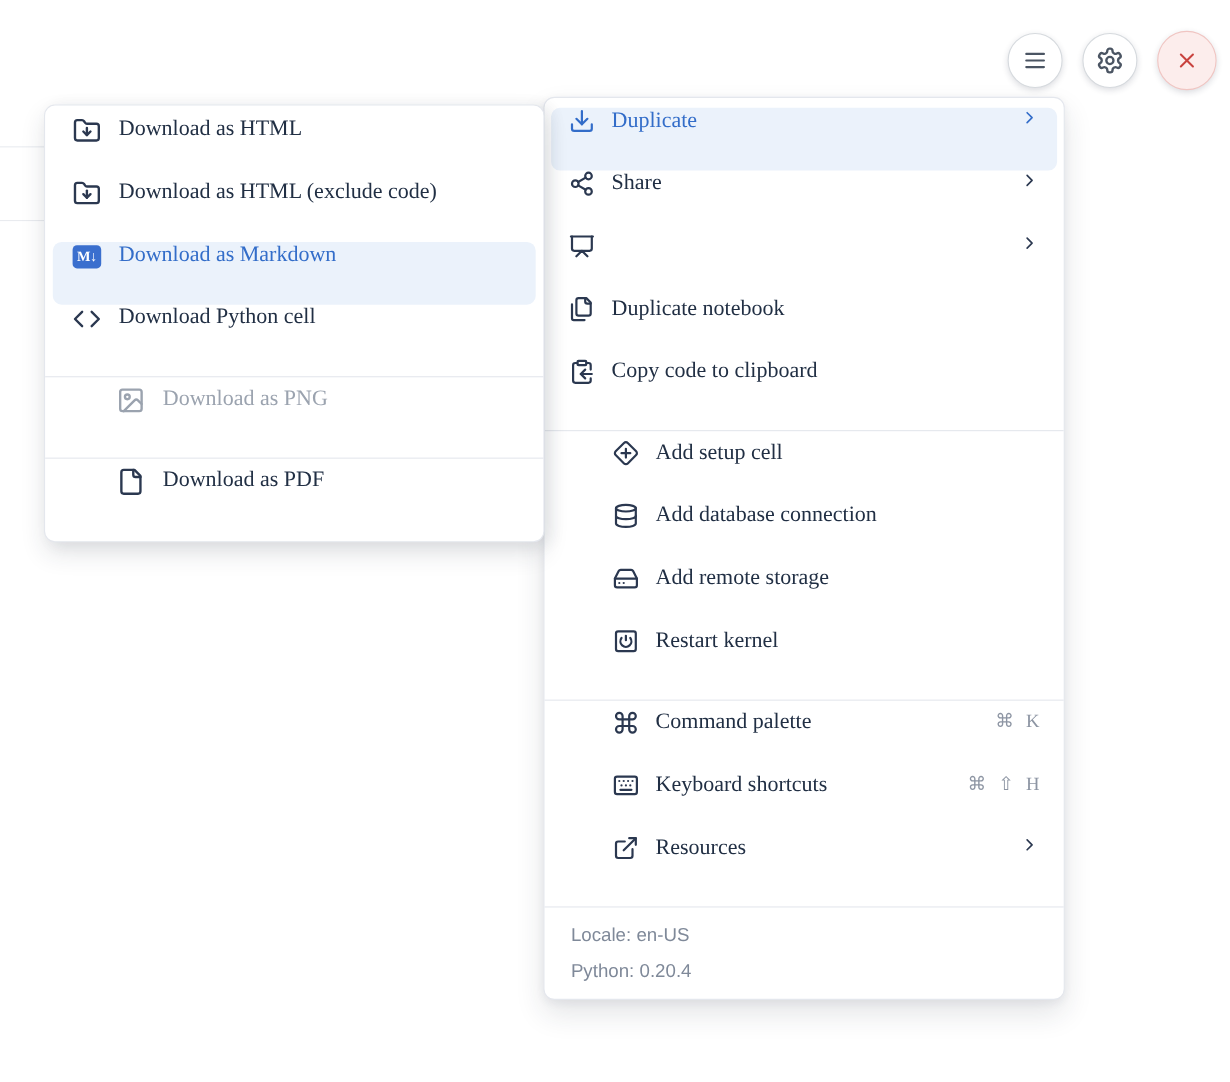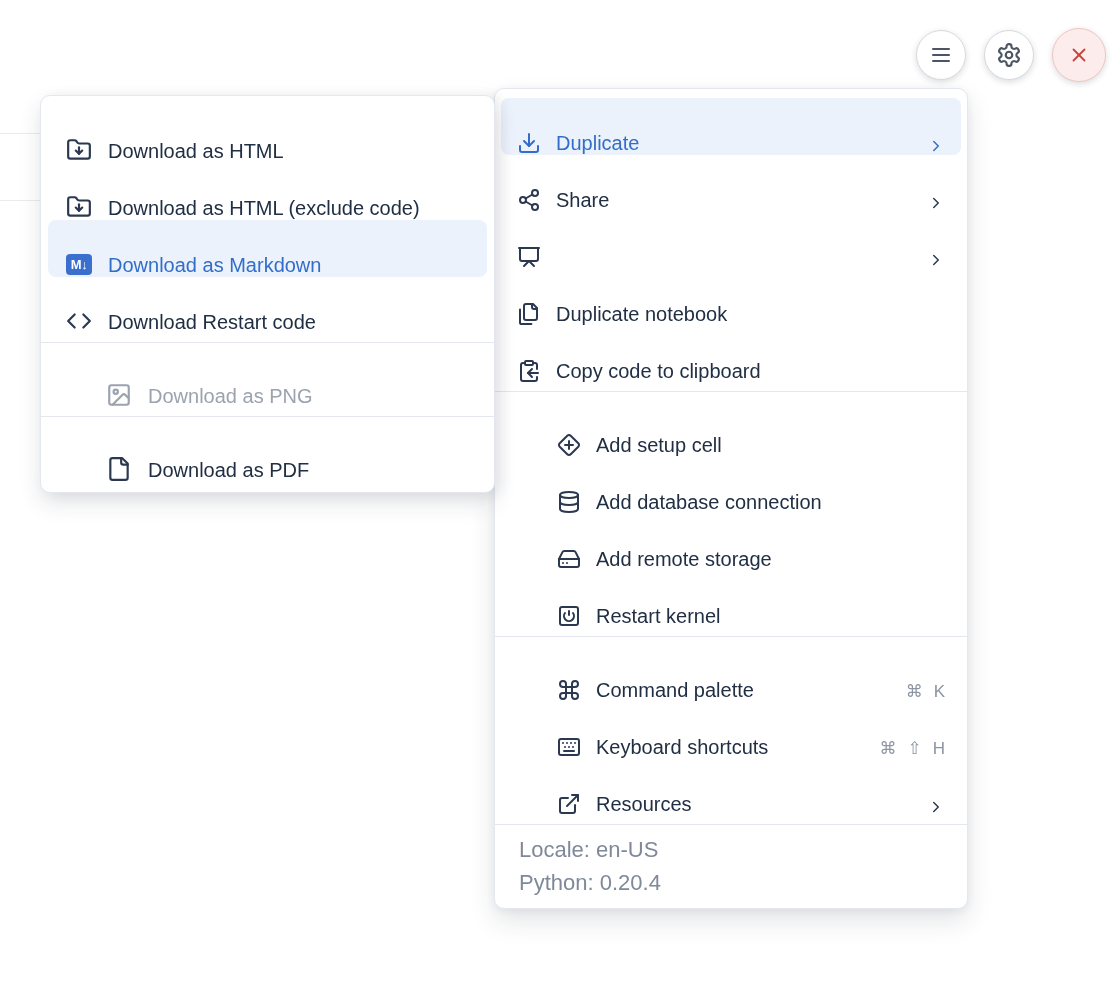--- a/index.html
+++ b/index.html
@@ -57,23 +57,23 @@
     left:494px;top:88px;width:474px;z-index:2;
     box-shadow:0 12px 26px rgba(30,40,60,.12),0 2px 8px rgba(30,40,60,.06);
   }
   .section{padding:8px 0;}
   .section + .section{border-top:1px solid var(--border);padding-left:40px;}
   .submenu .section:first-child{padding-top:10px;}
   .mainmenu .section:first-child{padding-top:9px;}
   .submenu .section:last-child{padding-bottom:10px;}
 
   .row{
-    display:flex;align-items:flex-end;height:57px;
+    display:flex;align-items:flex-start;height:57px;
     margin:0 6px;padding:0 16px;border-radius:8px;
-    font-size:20px;color:var(--text);cursor:pointer;white-space:nowrap;
+    font-size:20px;color:var(--text);cursor:pointer;white-space:nowrap;font-family:Liberation Serif, serif;
   }
   .submenu .row{margin:0 7px;padding:0 18px;}
   .row .icon{flex:none;width:24px;height:24px;margin-right:15px;display:flex;align-items:center;justify-content:center;color:var(--icon);}
   .submenu .row .icon{width:26px;height:26px;margin-right:16px;}
   .row .icon svg{display:block;}
   .row.highlight{background:var(--highlight);color:var(--accent);}
   .row.highlight .icon,.row.highlight .trailing{color:var(--accent);}
   .row.disabled{color:var(--disabled);cursor:default;}
   .row.disabled .icon{color:var(--disabled);}
   .label{flex:1 1 auto;overflow:hidden;}
@@ -82,21 +82,21 @@
 
   .md-badge{
     width:30px;height:21px;border-radius:4px;
     background:var(--accent-badge);color:#fff;
     font-size:13px;font-weight:bold;letter-spacing:-0.5px;
     display:flex;align-items:center;justify-content:center;
   }
   .row.highlight .md-badge{color:#fff;}
 
   .menu-footer{border-top:1px solid var(--border);padding:8px 16px 9px 24px;}
-  .footer-line{font-size:22px;line-height:33px;color:var(--footer);}
+  .footer-line{font-size:17px;line-height:33px;color:var(--footer);}
 </style>
 </head>
 <body>
 
 <div class="bg-line" style="top:133px"></div>
 <div class="bg-line" style="top:200px"></div>
 
 <div class="toolbar">
   <button class="circle-btn">
     <span class="tb-icon">
@@ -153,21 +153,21 @@
         </span>
         <span class="label">Download as Markdown</span>
       </div>
       <div class="row">
         <span class="icon">
           <svg width="26" height="26" viewBox="0 0 24 24" fill="none" stroke="currentColor" stroke-width="2" stroke-linecap="round" stroke-linejoin="round">
             <path d="m16 18 6-6-6-6"></path>
             <path d="m8 6-6 6 6 6"></path>
           </svg>
         </span>
-        <span class="label">Download Restart code</span>
+        <span class="label">Download Python cell</span>
       </div>
     </div>
     <div class="section">
       <div class="row disabled">
         <span class="icon">
           <svg width="26" height="26" viewBox="0 0 24 24" fill="none" stroke="currentColor" stroke-width="2" stroke-linecap="round" stroke-linejoin="round">
             <rect width="18" height="18" x="3" y="3" rx="2" ry="2"></rect>
             <circle cx="9" cy="9" r="2"></circle>
             <path d="m21 15-3.086-3.086a2 2 0 0 0-2.828 0L6 21"></path>
           </svg>

